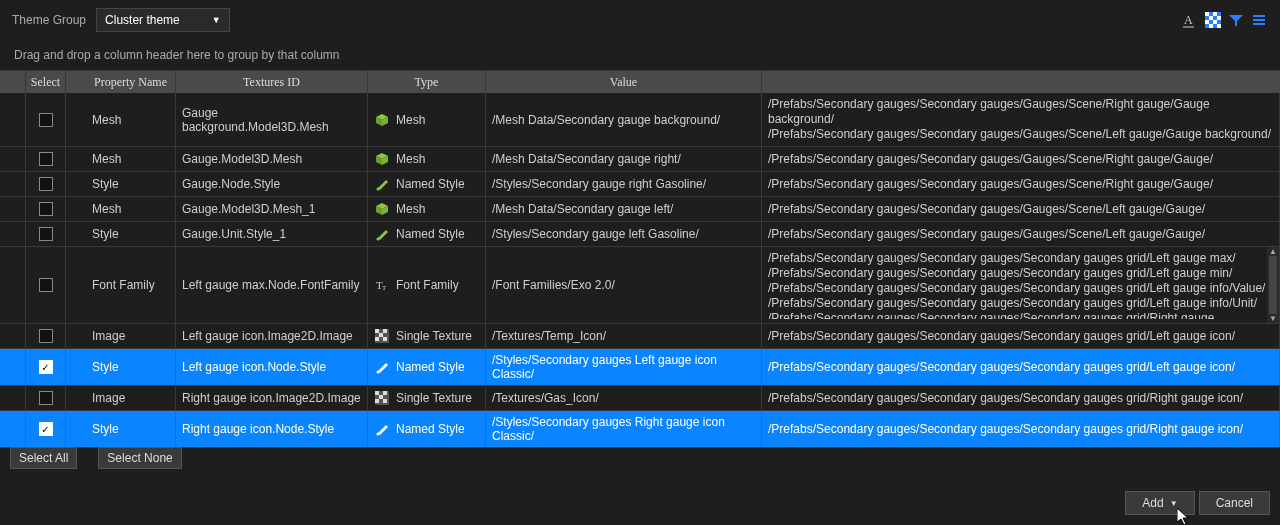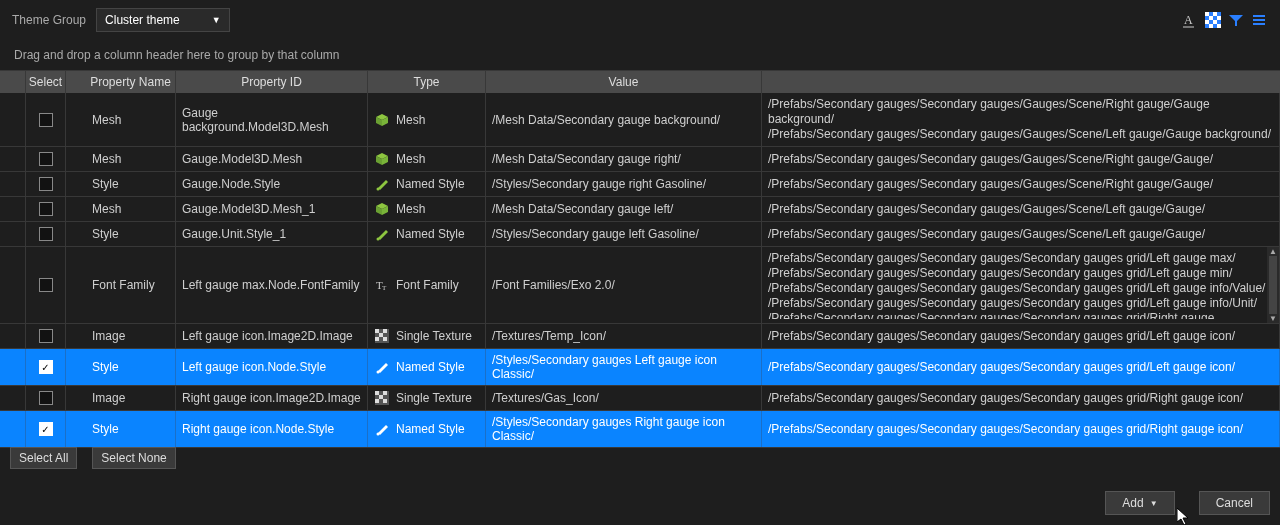--- a/index.html
+++ b/index.html
@@ -50,20 +50,21 @@
   .instruction {
     padding:8px 14px;
     color:#aaa;
     border-bottom:1px solid #383838;
   }
   .grid { width:100%; }
   .hdr-row {
     display:flex;
     background:#4a4a4a;
     height:22px;
+    font-family:Liberation Serif, serif;
   }
   .hdr-cell {
     border-right:1px solid #383838;
     display:flex;
     align-items:center;
     justify-content:center;
     color:#ddd;
     font-size:12px;
   }
   .row {
@@ -105,36 +106,36 @@
     align-items:center;
   }
   .vscroll .arrow { font-size:8px; color:#aaa; }
   .vscroll .thumb { flex:1; background:#444; margin:0 2px; width:8px; }
   .bottom-bar {
     position:absolute;
     left:0; right:0;
     bottom:50px;
     padding:6px 10px;
     display:flex;
-    gap:15px;
+    gap:21px;
   }
   .btn-small {
     background:#3a3a3a;
     color:#ddd;
     padding:3px 8px;
     border:1px solid #555;
     cursor:pointer;
     font-size:12px;
   }
   .footer {
     position:absolute;
     right:10px;
     bottom:10px;
     display:flex;
-    gap:24px;
+    gap:4px;
   }
   .btn {
     background:#3a3a3a;
     color:#ddd;
     padding:4px 16px;
     border:1px solid #555;
     cursor:pointer;
     font-size:12px;
     display:flex;
     align-items:center;
@@ -191,21 +192,21 @@
   </div>
 </div>
 
 <div class="instruction">Drag and drop a column header here to group by that column</div>
 
 <div class="grid">
   <div class="hdr-row">
     <div class="hdr-cell col-handle"></div>
     <div class="hdr-cell col-select">Select</div>
     <div class="hdr-cell col-prop">Property Name</div>
-    <div class="hdr-cell col-res">Property ID</div>
+    <div class="hdr-cell col-res">Textures ID</div>
     <div class="hdr-cell col-type">Type</div>
     <div class="hdr-cell col-val">Value</div>
   </div>
   <div id="grid-body">
       <div class="row">
         <div class="cell col-handle"></div>
         <div class="cell col-select">
           <div class="chk"></div>
         </div>
         <div class="cell col-prop">Mesh</div>

